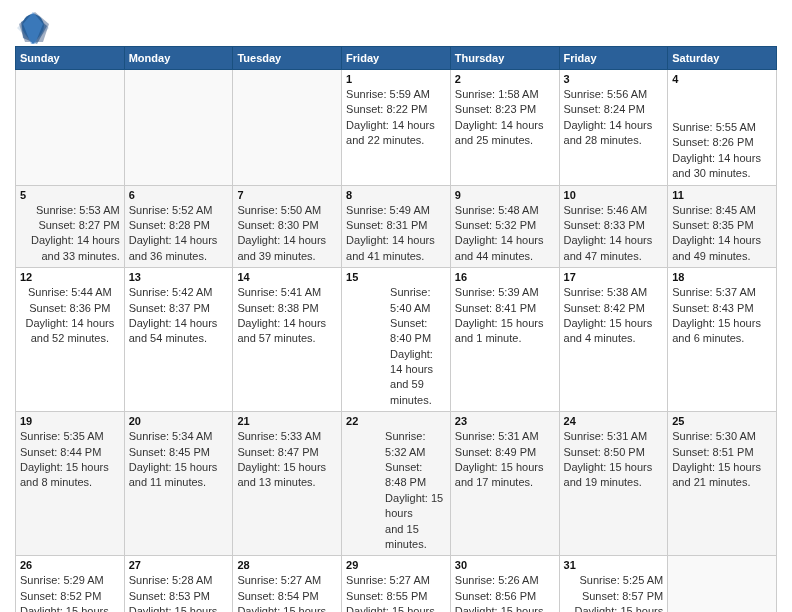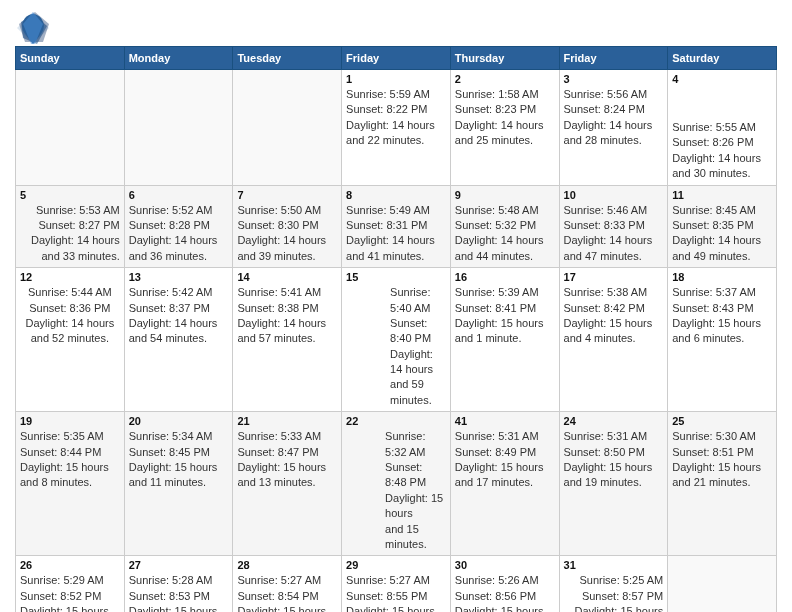--- a/index.html
+++ b/index.html
@@ -288,21 +288,21 @@
 and 13 minutes.</div>
           </td>
           <td>
             <div class="day-num">22</div>
             <div class="day-info" style="white-space: pre-line; margin-left: 39px;">Sunrise: 5:32 AM
 Sunset: 8:48 PM
 Daylight: 15 hours
 and 15 minutes.</div>
           </td>
           <td>
-            <div class="day-num">41</div>
+            <div class="day-num">23</div>
             <div class="day-info" style="white-space: pre-line;">Sunrise: 5:31 AM
 Sunset: 8:49 PM
 Daylight: 15 hours
 and 17 minutes.</div>
           </td>
           <td>
             <div class="day-num">24</div>
             <div class="day-info" style="white-space: pre-line;">Sunrise: 5:31 AM
 Sunset: 8:50 PM
 Daylight: 15 hours

